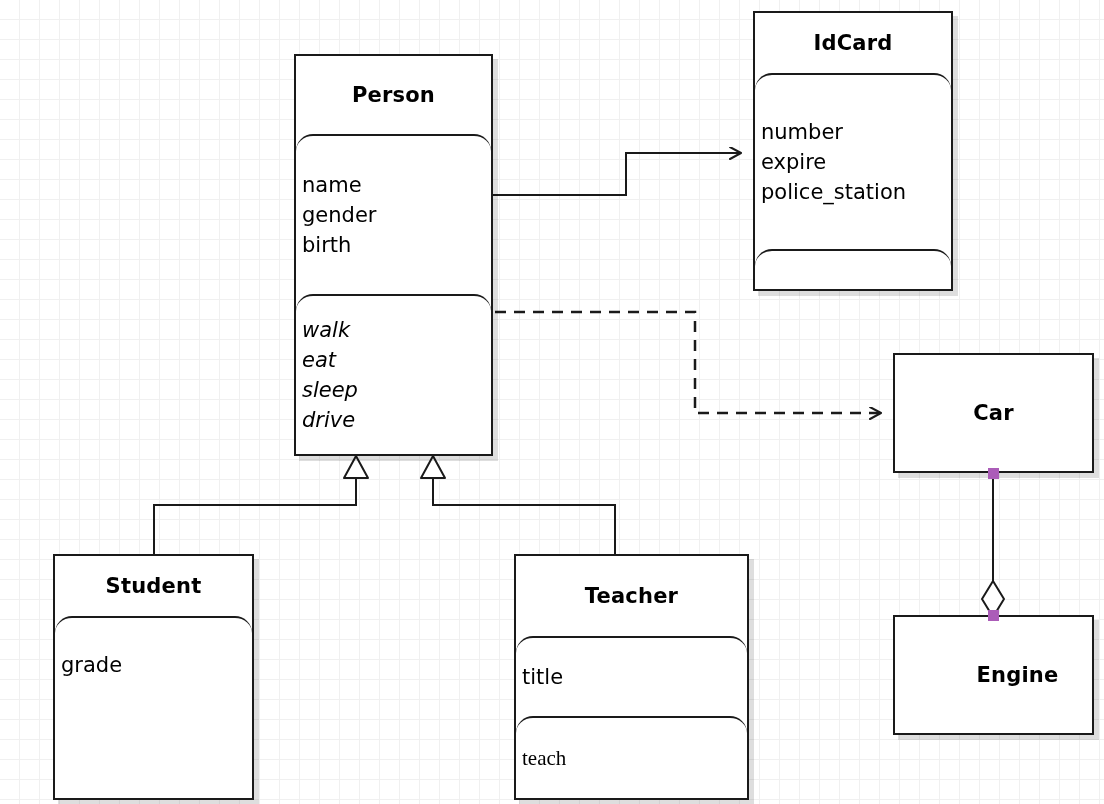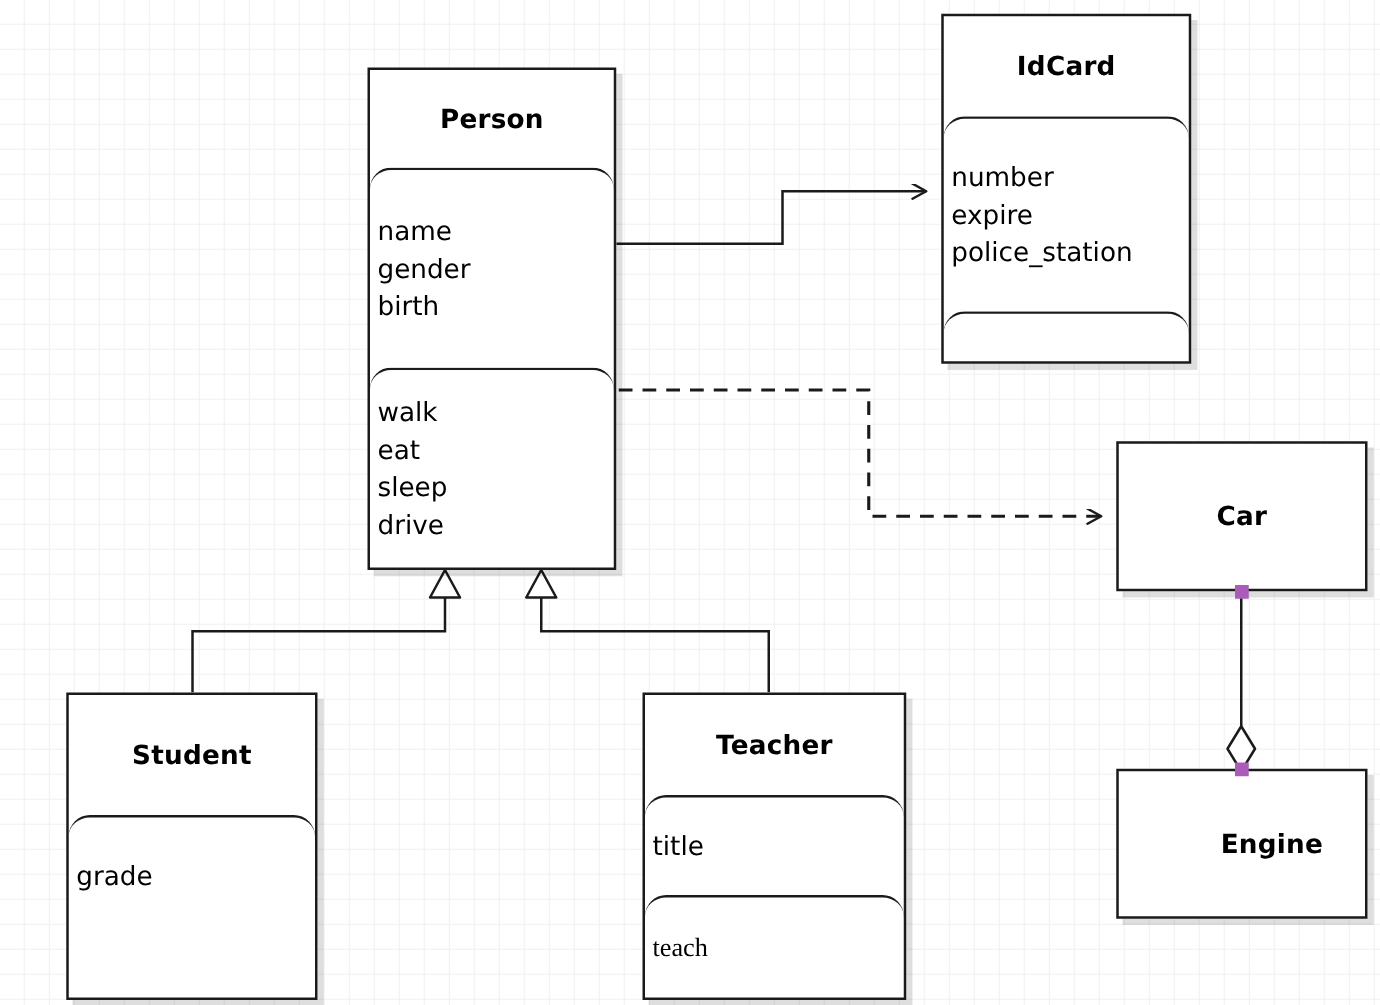--- a/index.html
+++ b/index.html
@@ -118,46 +118,46 @@
   <div class="link-handle" style="left:988px; top:468px;"></div>
   <div class="link-handle" style="left:988px; top:610px;"></div>
 
   <div class="uml-class" style="left:294px; top:54px; width:199px; height:402px;">
     <div class="uml-compartment uml-title" style="height:78px;">Person</div>
     <div class="uml-compartment uml-members" style="height:160px;">
       <div class="member">name</div>
       <div class="member">gender</div>
       <div class="member">birth</div>
     </div>
-    <div class="uml-compartment uml-members" style="flex:1;">
+    <div class="uml-compartment uml-members" style="flex:1;font-style:italic;">
       <div class="member">walk</div>
       <div class="member">eat</div>
       <div class="member">sleep</div>
       <div class="member">drive</div>
     </div>
   </div>
 
   <div class="uml-class" style="left:753px; top:11px; width:200px; height:280px;">
-    <div class="uml-compartment uml-title" style="height:80px;">IdCard</div>
+    <div class="uml-compartment uml-title" style="height:60px;">IdCard</div>
     <div class="uml-compartment uml-members" style="flex:1;">
       <div class="member">number</div>
       <div class="member">expire</div>
       <div class="member">police_station</div>
     </div>
     <div class="uml-compartment uml-members empty" style="height:40px;"></div>
   </div>
 
   <div class="uml-class" style="left:53px; top:554px; width:201px; height:246px;">
-    <div class="uml-compartment uml-title" style="height:96px;">Student</div>
+    <div class="uml-compartment uml-title" style="height:60px;">Student</div>
     <div class="uml-compartment uml-members" style="height:96px;">
       <div class="member">grade</div>
     </div>
   </div>
 
-  <div class="uml-class" style="left:514px; top:554px; width:211px; height:246px;">
+  <div class="uml-class" style="left:514px; top:554px; width:235px; height:246px;">
     <div class="uml-compartment uml-title" style="height:80px;">Teacher</div>
     <div class="uml-compartment uml-members" style="height:80px;">
       <div class="member">title</div>
     </div>
     <div class="uml-compartment uml-members" style="flex:1;font-family:Liberation Serif, serif;">
       <div class="member">teach</div>
     </div>
   </div>
 
   <div class="uml-class" style="left:893px; top:353px; width:201px; height:120px;">

